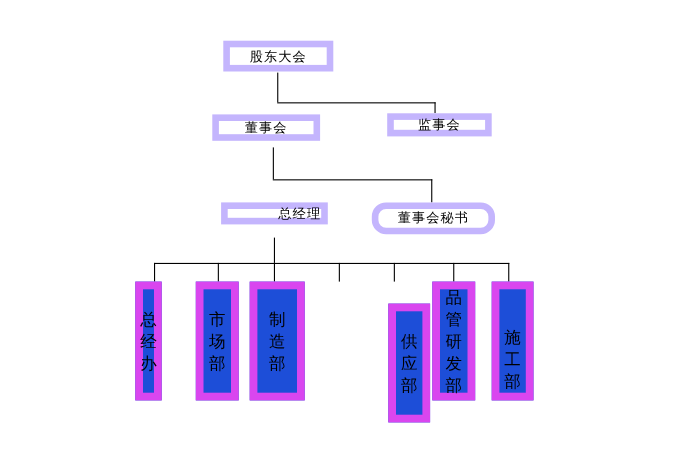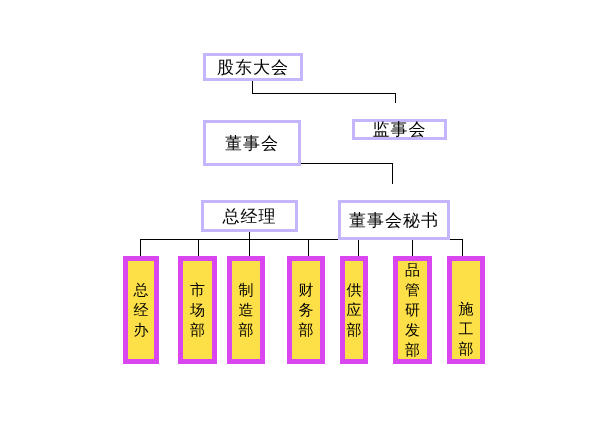--- a/index.html
+++ b/index.html
@@ -10,60 +10,59 @@
     position: relative;
     width: 612px;
     height: 425px;
     background: #ffffff;
     overflow: hidden;
   }
 
   
   .node {
     position: absolute;
-    border: 3px solid #c4b5fd;
+    border: 6px solid #c4b5fd;
     background: #fff;
     display: flex;
     align-items: center;
     justify-content: center;
-    font-size: 17px;
+    font-size: 12px;
     letter-spacing: 1px;
     white-space: nowrap;
-    margin-top: 16px;
   }
   .n-shareholders { left: 203px; top: 37px;  width: 100px; height: 28px; }
-  .n-board        { left: 203px; top: 104px; width: 98px;  height: 46px; }
+  .n-board        { left: 193px; top: 104px; width: 98px;  height: 24px; }
   .n-supervisory  { left: 352px; top: 103px; width: 95px;  height: 21px; }
-  .n-gm           { left: 201px; top: 184px; width: 97px;  height: 32px; }
-  .n-secretary    { left: 338px; top: 184px; width: 112px; height: 40px; }
+  .n-gm           { left: 201px; top: 184px; width: 97px;  height: 20px; justify-content: flex-end; }
+  .n-secretary    { left: 338px; top: 184px; width: 112px; height: 29px; border-radius: 13px; }
 
   
   .dept {
     position: absolute;
     top: 256px;
     height: 108px;
-    border: 5px solid #d946ef;
-    background: #fde047;
+    border: 7px solid #d946ef;
+    background: #1d4ed8;
     display: flex;
     align-items: center;
     justify-content: center;
     font-size: 15px;
   }
   .vtext {
     display: block;
     width: 16px;
     line-height: 20px;
     word-break: break-all;
     text-align: center;
   }
-  .d1 { left: 123px; width: 36px; }
+  .d1 { left: 123px; width: 24px; }
   .d2 { left: 178px; width: 39px; }
-  .d3 { left: 227px; width: 38px; }
+  .d3 { left: 227px; width: 50px; }
   .d4 { left: 287px; width: 38px; }
-  .d5 { left: 340px; width: 28px; }
+  .d5 { left: 353px; width: 38px; margin-top: 20px; }
   .d6 { left: 393px; width: 39px; }
   .d7 { left: 447px; width: 38px; align-items: flex-end; }
 
   
   .ln { position: absolute; background: #000; }
   .v1 { left: 252px; top: 66px;  width: 1px;   height: 27px; }
   .h1 { left: 252px; top: 93px;  width: 144px; height: 1px;  }
   .v2 { left: 395px; top: 93px;  width: 1px;   height: 10px; }
   .v3 { left: 248px; top: 134px; width: 1px;   height: 29px; }
   .h2 { left: 248px; top: 163px; width: 145px; height: 1px;  }
@@ -120,23 +119,20 @@
 
   <div class="dept d1">
     <span class="vtext">总经办</span>
   </div>
   <div class="dept d2">
     <span class="vtext">市场部</span>
   </div>
   <div class="dept d3">
     <span class="vtext">制造部</span>
   </div>
-  <div class="dept d4">
-    <span class="vtext">财务部</span>
-  </div>
   <div class="dept d5">
     <span class="vtext">供应部</span>
   </div>
   <div class="dept d6">
     <span class="vtext">品管研发部</span>
   </div>
   <div class="dept d7">
     <span class="vtext">施工部</span>
   </div>
 

